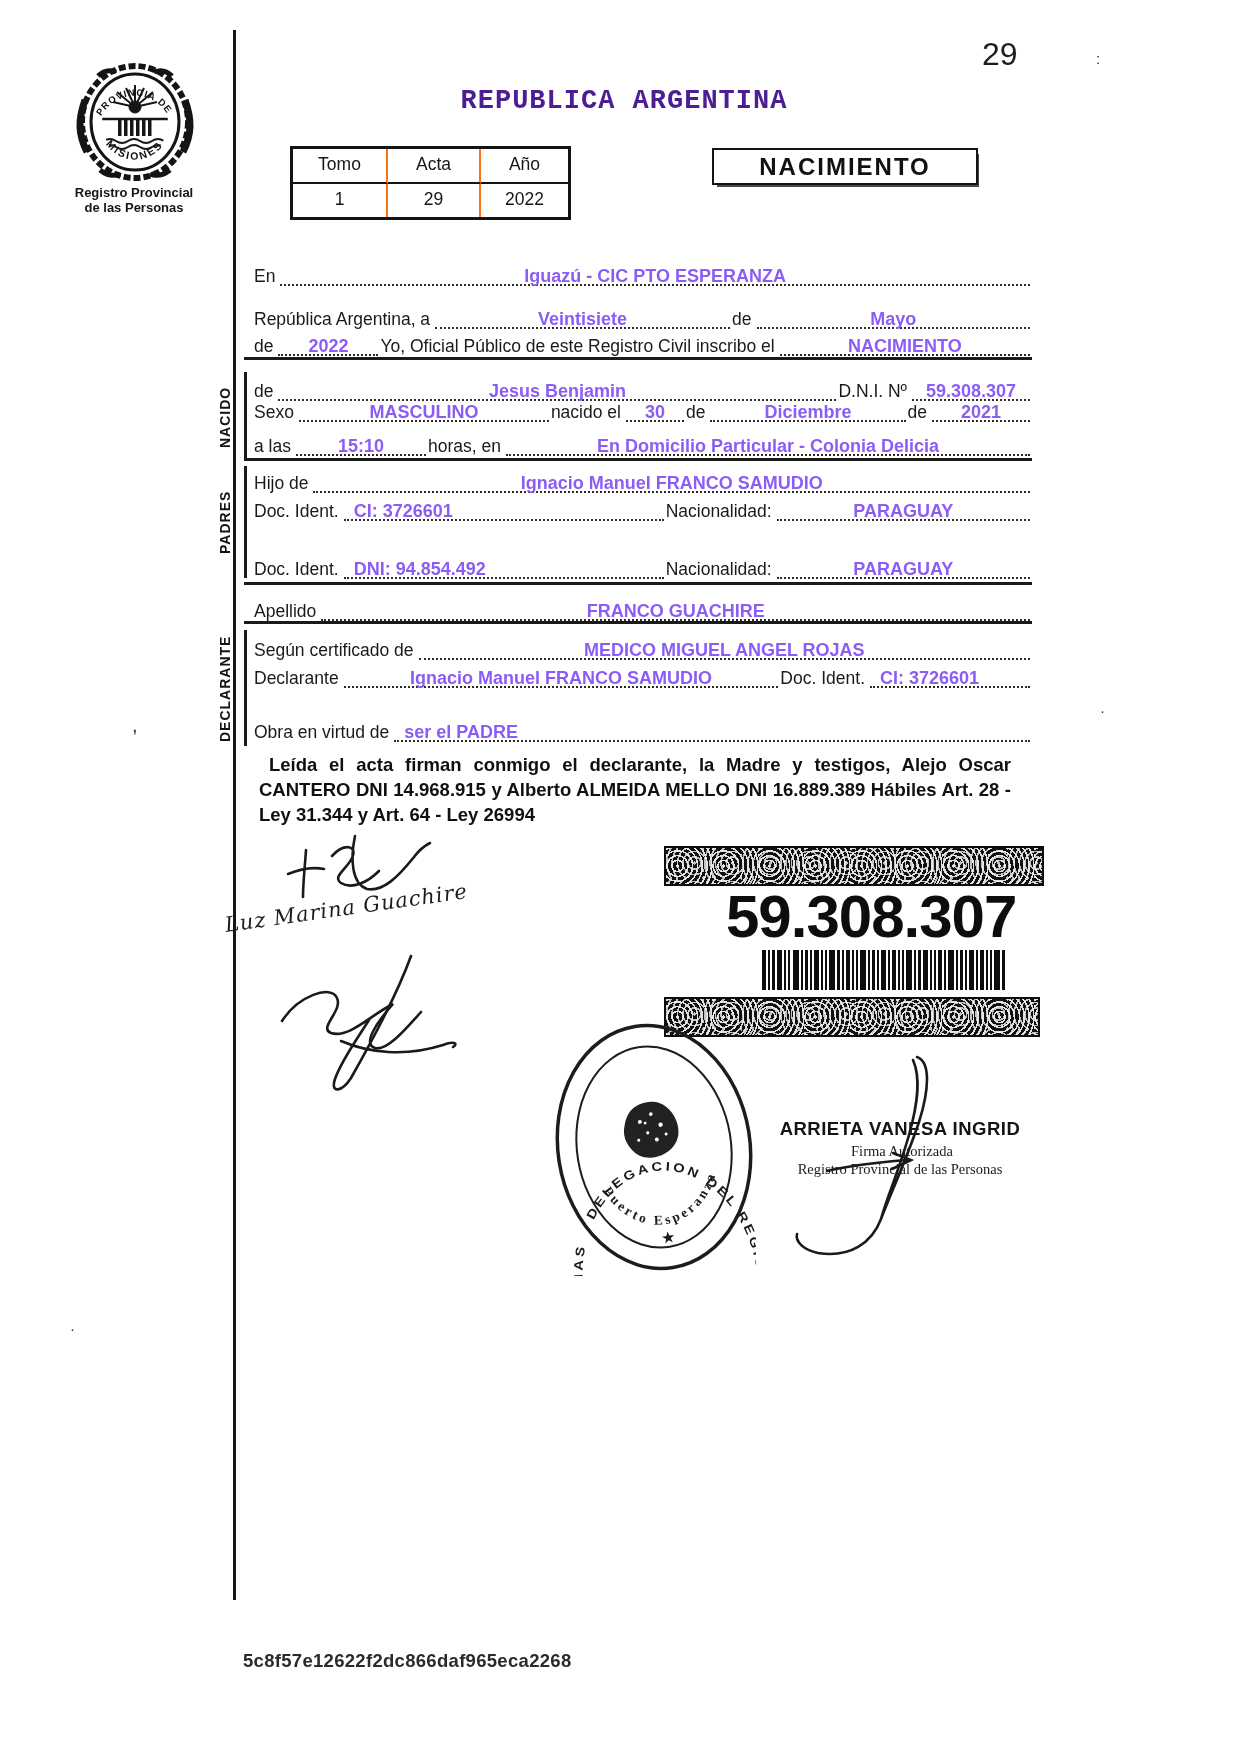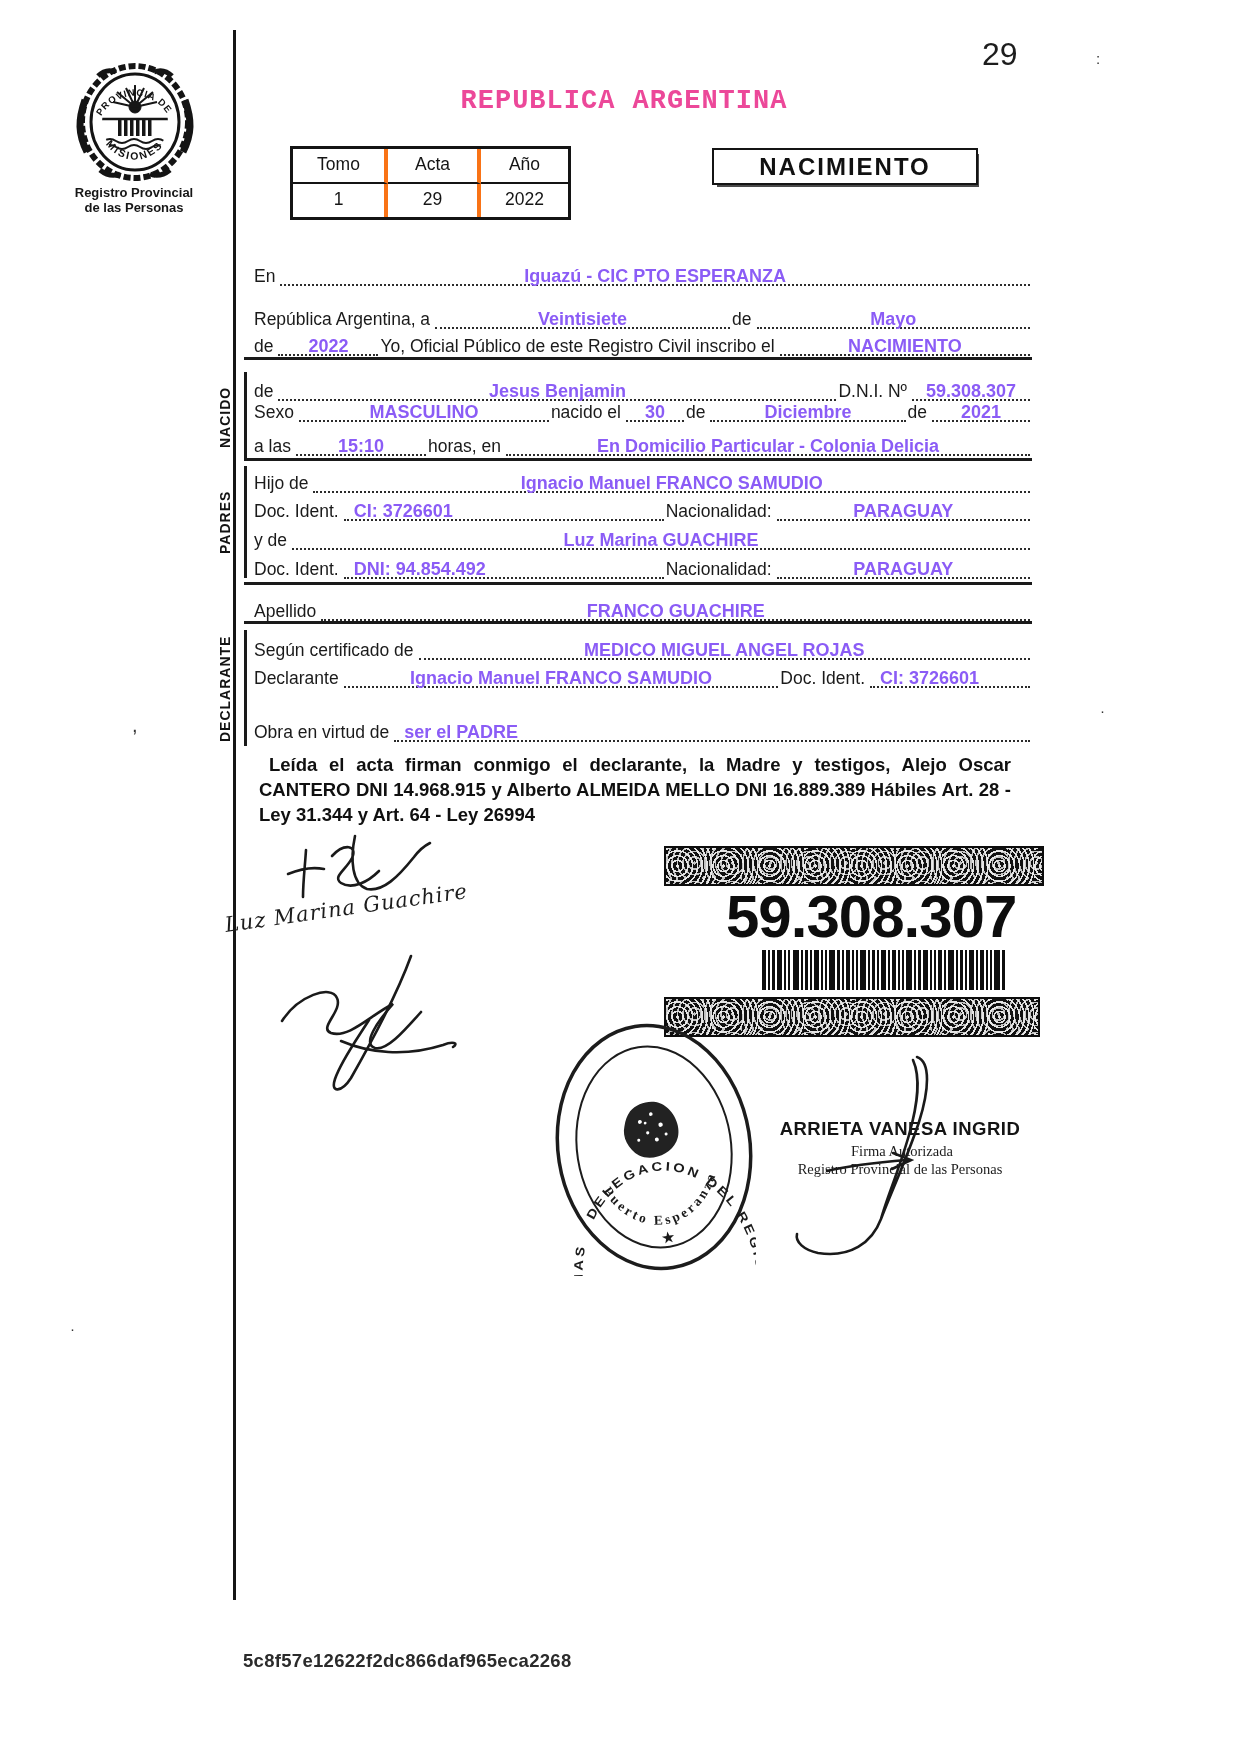--- a/index.html
+++ b/index.html
@@ -9,25 +9,25 @@
     overflow:hidden;
   }
   .vrule { position:absolute; left:233px; top:30px; width:2.5px; height:1570px; background:#161616; }
   .pagenum { position:absolute; left:982px; top:36px; font-size:32px; color:#1d1d1d; }
   .speck { position:absolute; font-size:15px; color:#333; }
 
   .logo-caption { position:absolute; left:56px; top:186px; width:156px; text-align:center;
     font-weight:bold; font-size:13px; line-height:1.15; color:#161616; }
 
   .title { position:absolute; left:404px; top:86px; width:440px; text-align:center;
-    font-family:"Liberation Mono", monospace; font-weight:bold; font-size:27px; letter-spacing:1px; color:#ec4899; }
+    font-family:"Liberation Mono", monospace; font-weight:bold; font-size:27px; letter-spacing:1px; color:#4c1d95; }
 
   .rec-table { position:absolute; left:290px; top:146px; border:3px solid #141414;
     display:grid; grid-template-columns:95px 93px 87px; background:#fff; }
-  .rec-table .cell { border-right:4px solid #f97316; text-align:center; font-size:17.5px; padding:5px 0 7px; }
+  .rec-table .cell { border-right:2px solid #f97316; text-align:center; font-size:17.5px; padding:5px 0 7px; }
   .rec-table .cell.c3 { border-right:none; }
   .rec-table .hcell { border-bottom:2px solid #141414; }
 
   .typebox { position:absolute; left:712px; top:148px; width:262px; height:33px; border:2px solid #141414;
     box-shadow:3px 4px 0 -2px #4a4a4a; display:flex; align-items:center; justify-content:center;
     font-size:24px; letter-spacing:2px; font-weight:600; color:#111; }
 
   .fline { position:absolute; left:252px; right:219px; height:26px; display:flex; align-items:flex-end; }
   .lbl { font-size:17.5px; color:#1a1a1a; white-space:nowrap; padding:0 5px 0 2px; margin-bottom:-1px; }
   .lead { position:relative; flex:1 1 auto; align-self:stretch; border-bottom:2.5px dotted #2b2b2b;
@@ -218,26 +218,20 @@
   <div class="fline" style="top:495px;">
     <span class="lbl">Doc. Ident.</span>
     <span class="lead left" style="flex:0 0 320px;">
         <span class="val">CI: 3726601</span>
       </span>
     <span class="lbl">Nacionalidad:</span>
     <span class="lead">
         <span class="val">PARAGUAY</span>
       </span>
   </div>
-  <div class="fline" style="top:524px;">
-    <span class="lbl">y de</span>
-    <span class="lead">
-        <span class="val">Luz Marina GUACHIRE</span>
-      </span>
-  </div>
   <div class="fline" style="top:553px;">
     <span class="lbl">Doc. Ident.</span>
     <span class="lead left" style="flex:0 0 320px;">
         <span class="val">DNI: 94.854.492</span>
       </span>
     <span class="lbl">Nacionalidad:</span>
     <span class="lead">
         <span class="val">PARAGUAY</span>
       </span>
   </div>

